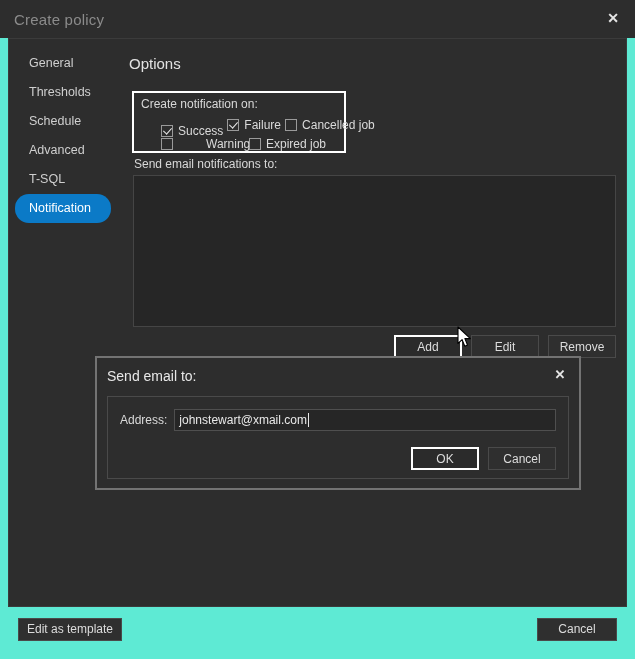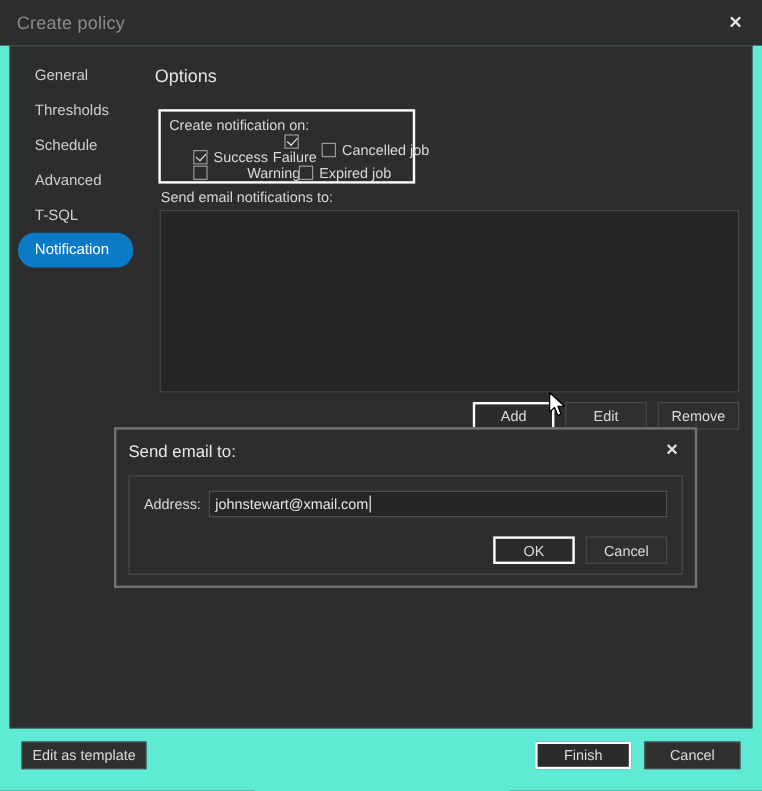--- a/index.html
+++ b/index.html
@@ -147,21 +147,21 @@
     left: 3px;
     top: 0px;
     width: 4px;
     height: 7px;
     border: solid #e8e8e8;
     border-width: 0 1.6px 1.6px 0;
     transform: rotate(42deg);
   }
   .cb-label { font-size: 12px; color: #dadada; }
   .cb-success  { width: 84px; margin-top: 12px; }
-  .cb-failure  { width: 67px; flex-direction: column; }
+  .cb-failure  { width: 67px; }
   .cb-warning  { width: 84px; gap: 28px; }
   .cb-expired  { width: 67px; }
 
   .send-label {
     position: absolute;
     left: 15px;
     top: 112px;
     font-size: 12px;
     color: #d8d8d8;
   }
@@ -418,21 +418,20 @@
       <div class="subdialog-buttons">
         <button class="btn default">OK</button>
         <button class="btn">Cancel</button>
       </div>
     </div>
   </div>
 
   <div class="footer">
     <button class="btn" style="min-width:104px;">Edit as template</button>
     <div class="footer-right">
-      <button class="btn default btn-wide">Finish</button>
       <button class="btn btn-wide">Cancel</button>
     </div>
   </div>
 
   <div class="mouse-cursor">
     <svg width="16" height="23" viewBox="0 0 16 23" xmlns="http://www.w3.org/2000/svg">
       <path d="M1,1 L1,17.5 L5.1,13.6 L7.8,20.2 L10.5,19 L7.9,12.6 L13.4,12.6 Z" fill="#ffffff" stroke="#000000" stroke-width="1.1" stroke-linejoin="round"></path>
     </svg>
   </div>
 

